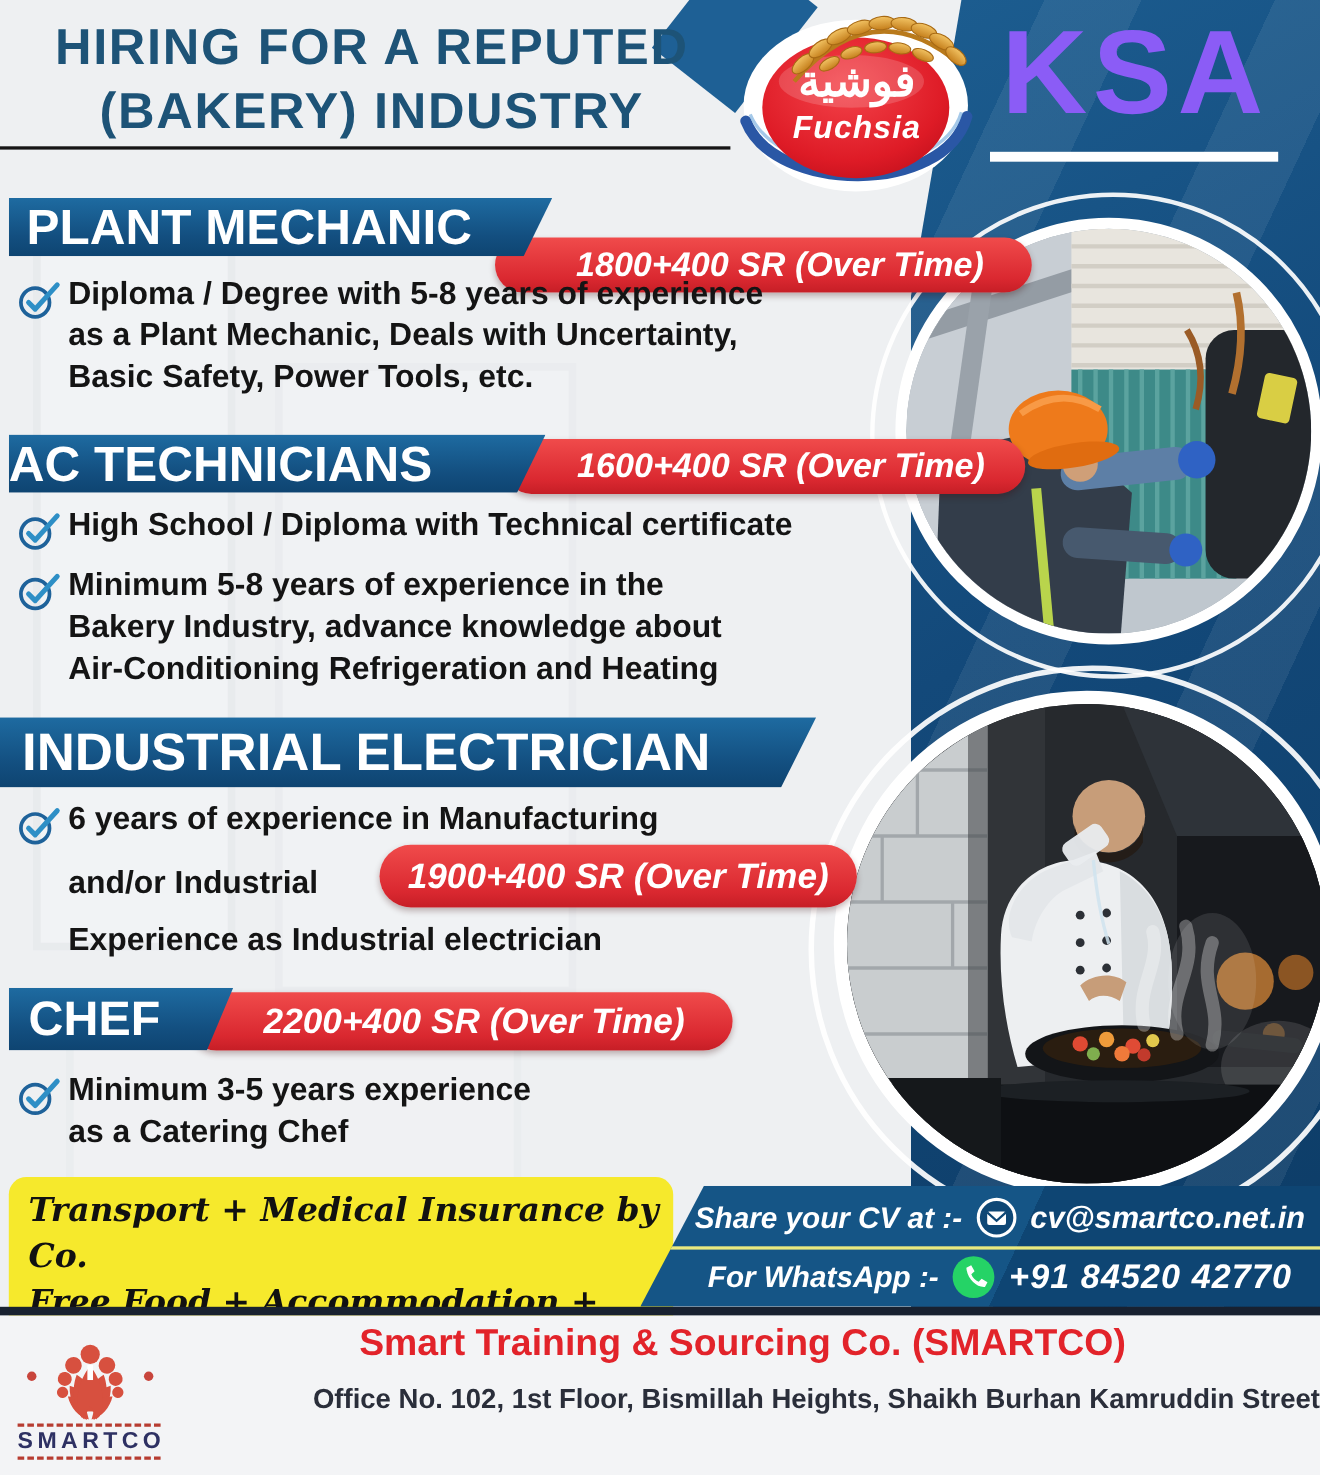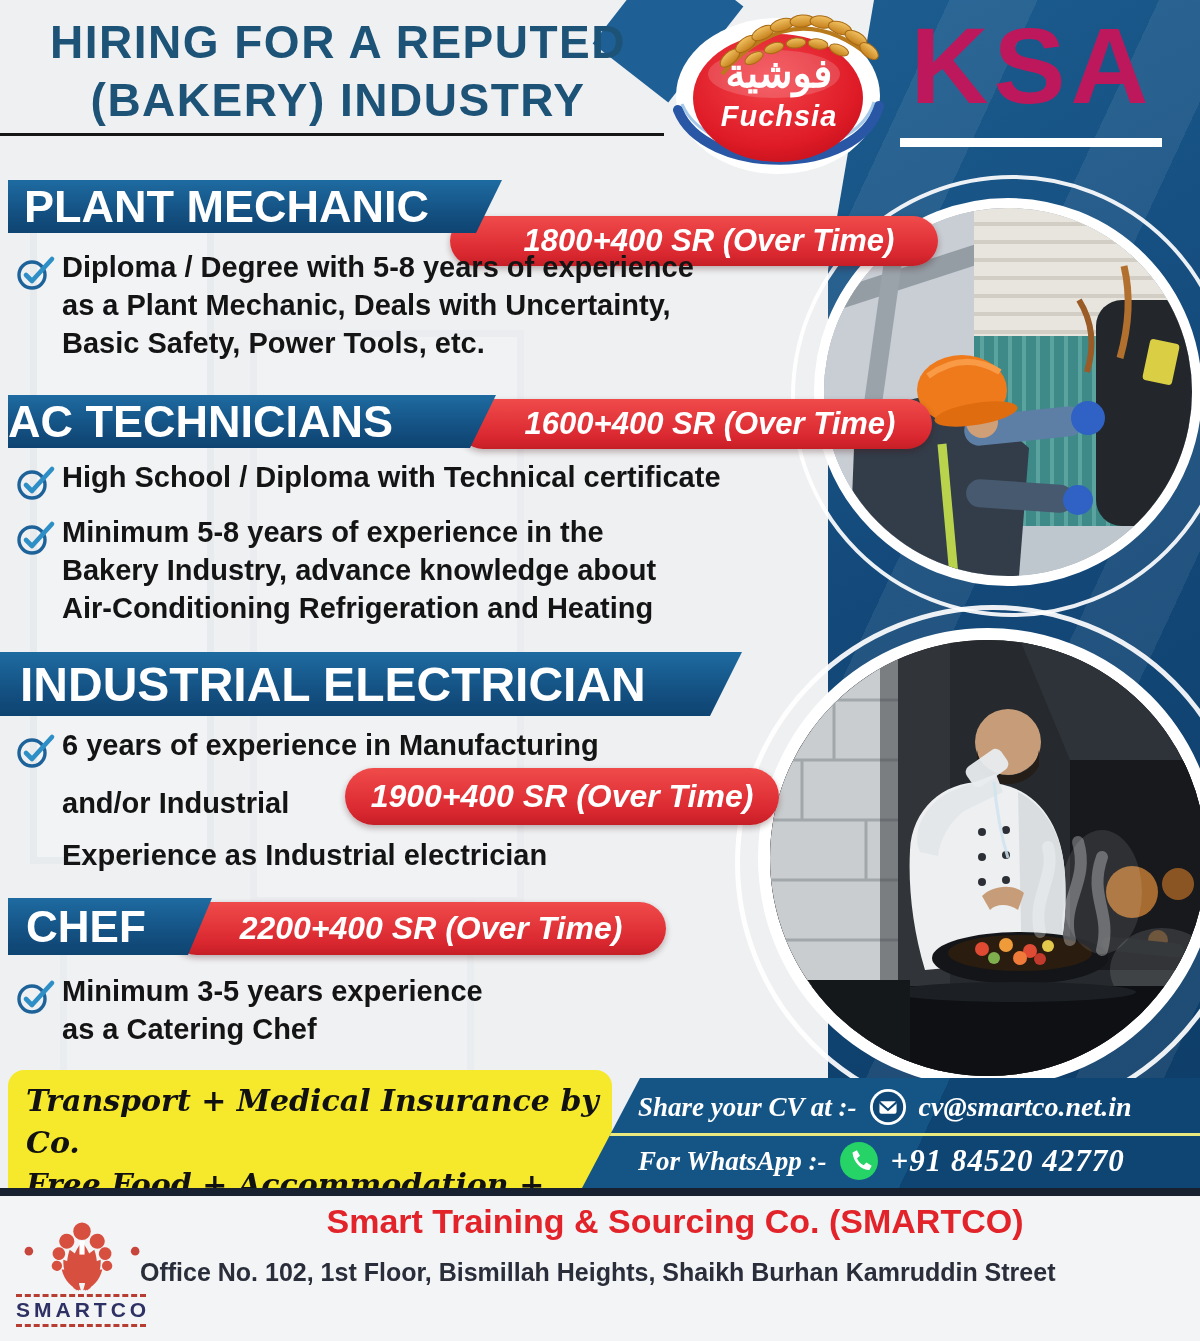--- a/index.html
+++ b/index.html
@@ -22,21 +22,21 @@
         background:repeating-linear-gradient(115deg,rgba(255,255,255,0) 0 110px,rgba(255,255,255,.07) 110px 190px);}
   .wedge{left:620px;top:-36px;width:96px;height:122px;background:#1e6095;transform:rotate(38deg);z-index:1;}
 
   
   .title{left:0;top:16px;width:676px;text-align:center;color:#1d5377;font-weight:bold;z-index:2;}
   .title .t1,.title .t2{font-size:46px;letter-spacing:1.5px;line-height:52px;}
   .title .t2{margin-top:6px;}
   .rule{left:0;top:133px;width:664px;height:3px;background:#161616;z-index:2;}
 
   .ksa{left:876px;top:4px;width:312px;text-align:center;font-size:108px;line-height:1.15;
-       font-weight:bold;color:#be185d;letter-spacing:5px;z-index:2;}
+       font-weight:bold;color:#8b5cf6;letter-spacing:5px;z-index:2;}
   .ksa-underline{left:900px;top:138px;width:262px;height:9px;background:#ffffff;z-index:2;}
 
   
   .fuchsia{left:662px;top:0;width:234px;height:182px;z-index:4;}
   .fuchsia svg{position:absolute;left:0;top:0;}
   .fuchsia .ar{position:absolute;left:0;top:50px;width:100%;text-align:center;
                font-size:40px;font-weight:bold;color:#fff;}
   .fuchsia .lat{position:absolute;left:0;top:100px;width:100%;text-align:center;
                font-size:29px;font-weight:bold;font-style:italic;color:#fff;letter-spacing:1px;}
 
@@ -74,39 +74,39 @@
 
   
   .benefits{left:8px;top:1070px;width:586px;padding:10px 0 12px 18px;background:#f6e92c;
             border-radius:16px;z-index:6;font-family:"DejaVu Serif",serif;font-style:italic;
             font-weight:bold;color:#111;font-size:30px;line-height:42px;}
 
   
   .contact{left:582px;top:1078px;width:618px;height:110px;z-index:7;color:#fff;
            background:linear-gradient(115deg,#155586 0 55%,#0e4573 55% 100%);
            clip-path:polygon(58px 0,100% 0,100% 100%,0 100%);}
-  .c-row{position:absolute;left:56px;right:8px;display:flex;align-items:center;gap:12px;font-family:Liberation Serif, serif;}
+  .c-row{position:absolute;left:44px;right:8px;display:flex;align-items:center;justify-content:center;gap:12px;}
   .c-row.r1{top:8px;height:42px;}
   .c-row.r2{top:62px;height:42px;}
   .c-label{font-size:27px;font-weight:bold;font-style:italic;}
   .c-value{font-size:28px;font-weight:bold;font-style:italic;}
   .c-number{font-size:31px;font-weight:bold;font-style:italic;letter-spacing:1px;}
   .c-div{position:absolute;left:0;right:0;top:55px;height:3px;background:#e9e97f;}
 
   .bar{left:0;top:1188px;width:1200px;height:8px;background:#182130;z-index:7;}
 
   
   .footer{left:0;top:1196px;width:1200px;height:145px;background:#f3f4f6;z-index:7;}
   .footer .sm-logo{position:absolute;left:22px;top:4px;}
   .footer .sm-text{position:absolute;left:16px;top:98px;width:130px;text-align:center;
         font-size:21px;font-weight:bold;color:#2e3163;letter-spacing:4px;
         border-top:3px dashed #b73c31;border-bottom:3px dashed #b73c31;padding:1px 0 2px 0;}
   .footer .company{position:absolute;left:150px;top:6px;width:1050px;text-align:center;
         font-size:34px;font-weight:bold;color:#e2232a;}
-  .footer .addr{position:absolute;left:140px;top:58px;width:1060px;text-align:left;
+  .footer .addr{position:absolute;left:140px;top:58px;width:1060px;text-align:right;
         font-size:25px;font-weight:bold;color:#2a2e3a;line-height:36px;}
 </style>
 </head>
 <body>
 
 <div id="poster">
 
   <div class="win w1"></div>
   <div class="win w2"></div>
   <div class="win w3"></div>

